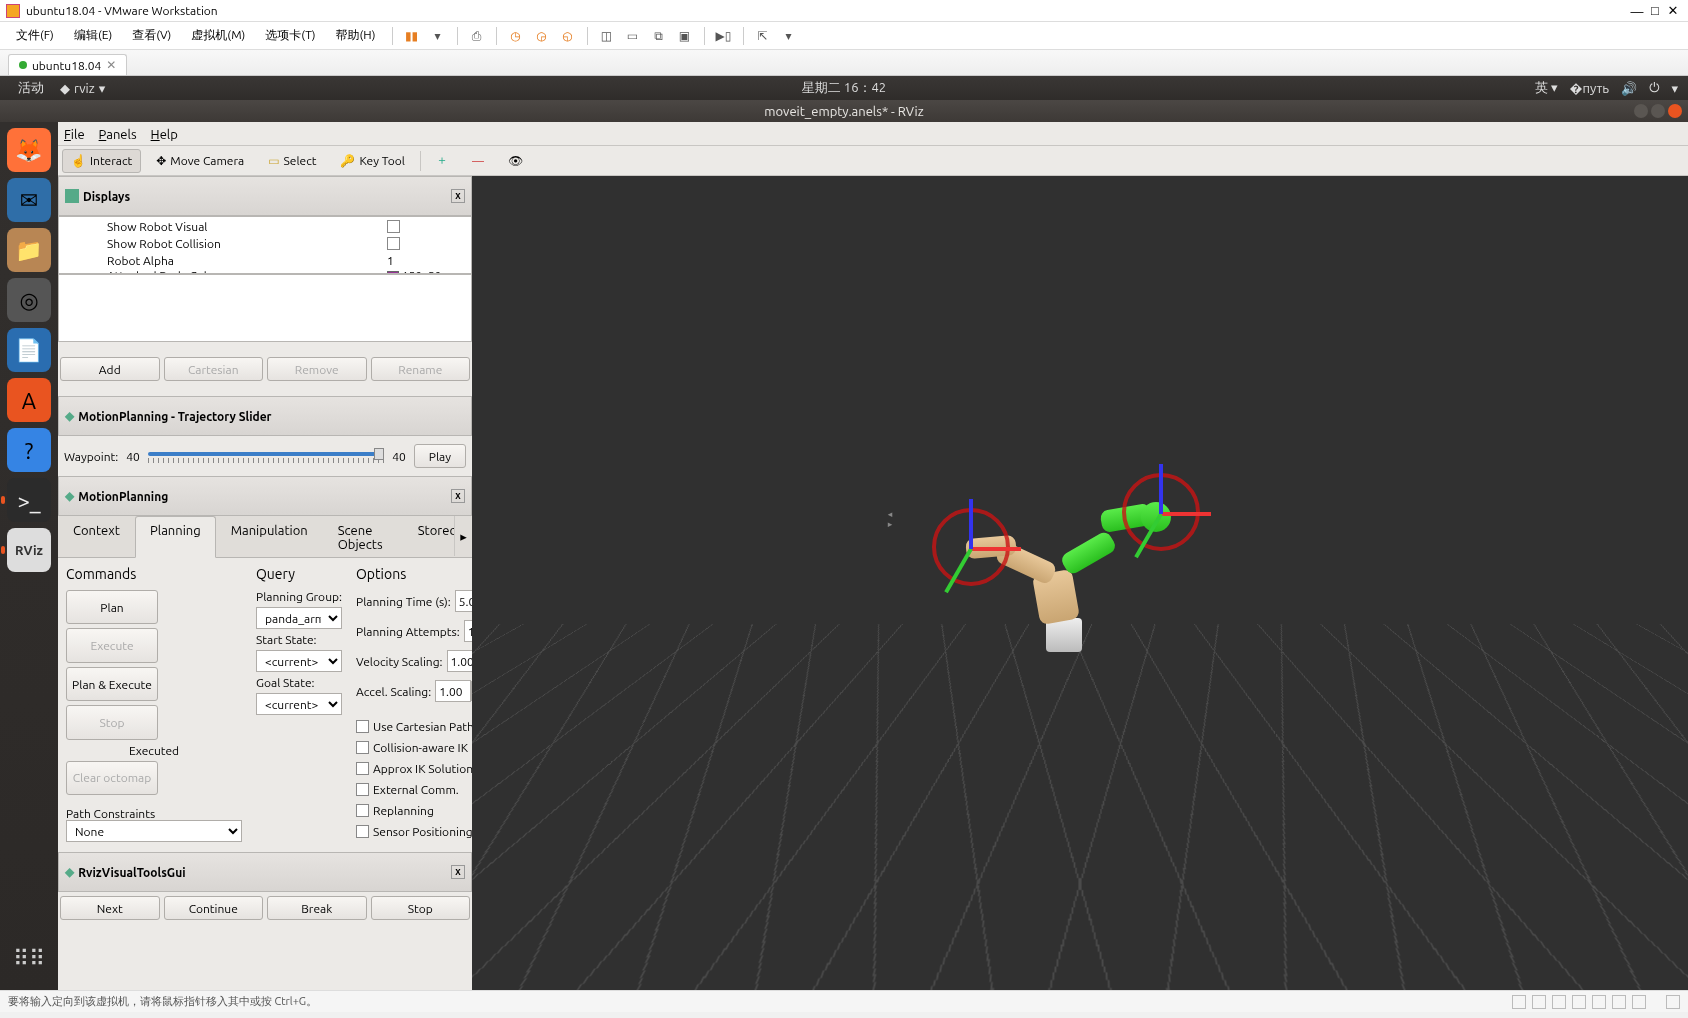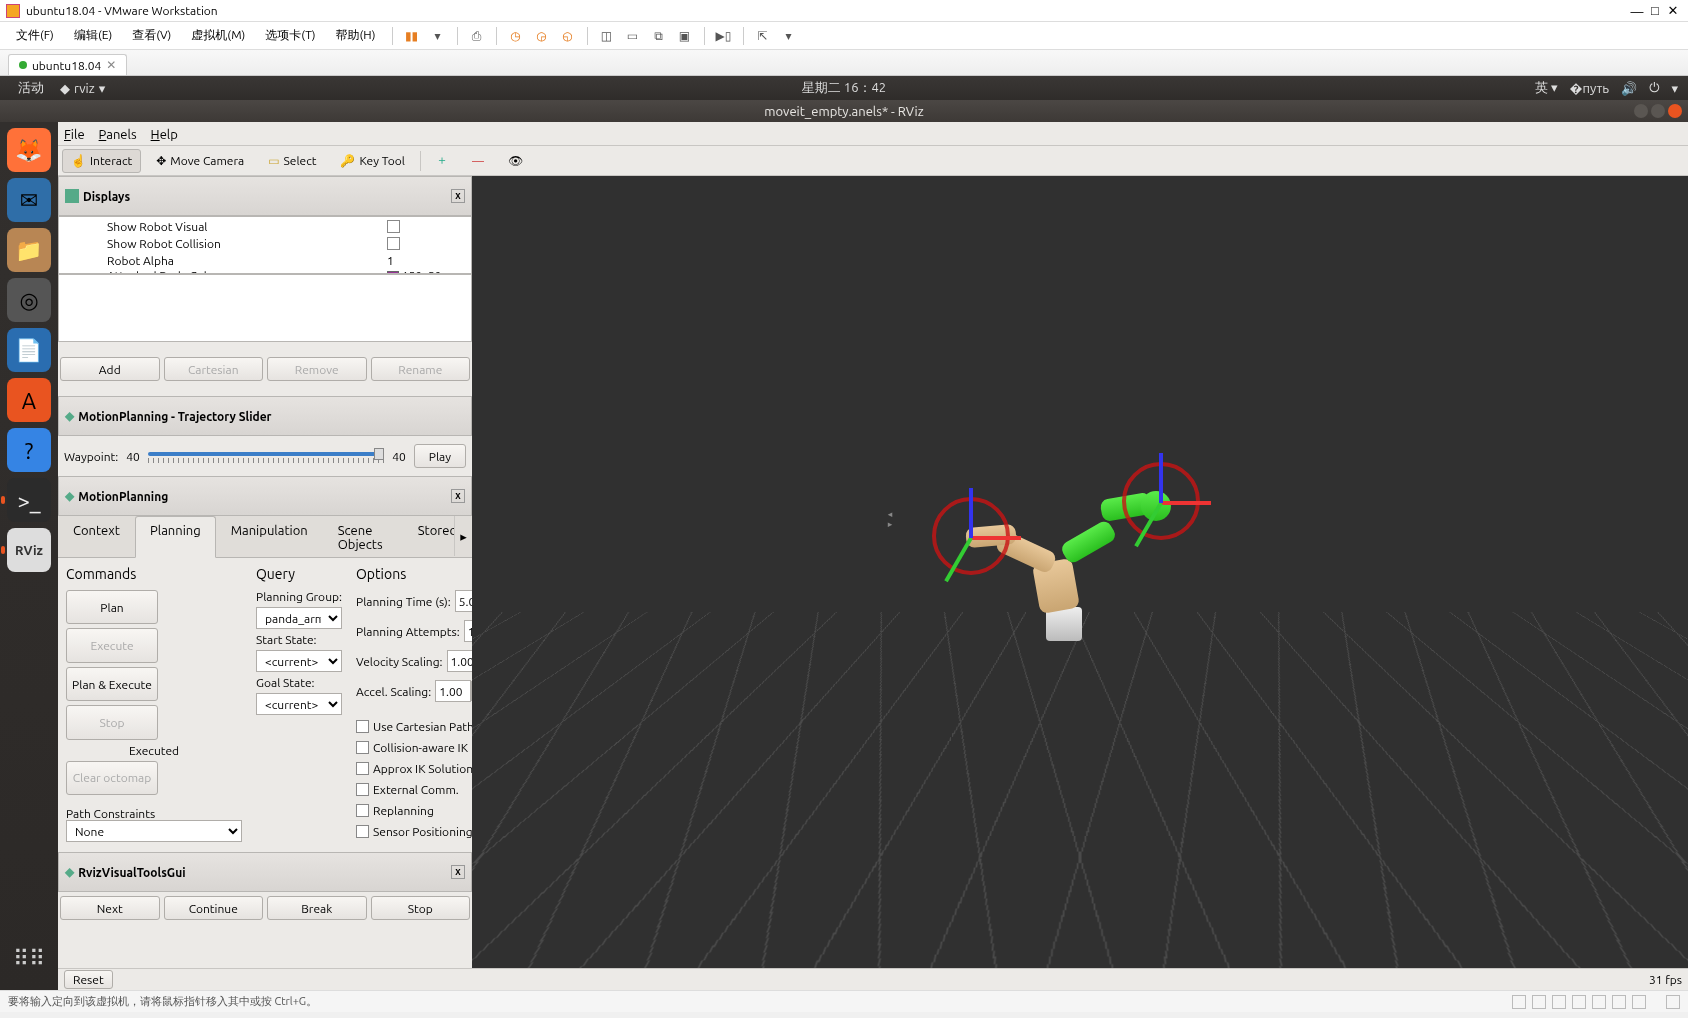--- a/index.html
+++ b/index.html
@@ -462,24 +462,20 @@
             <div class="ring"></div>
               <div class="ax x"></div>
               <div class="ax y"></div>
               <div class="ax z"></div>
           </div>
         </div>
         <div class="splitter-hint">◂<br>▸</div>
       </div>
     </div>
 
-    <div class="rviz-status">
-      <span class="reset">Reset</span>
-      <span class="fps">31 fps</span>
-    </div>
   </div>
 </div>
 
 <div class="vmware-statusbar">
   <span>要将输入定向到该虚拟机，请将鼠标指针移入其中或按 Ctrl+G。</span>
   <div class="right">
     <span class="sicon"></span>
     <span class="sicon"></span>
     <span class="sicon"></span>
     <span class="sicon"></span>

